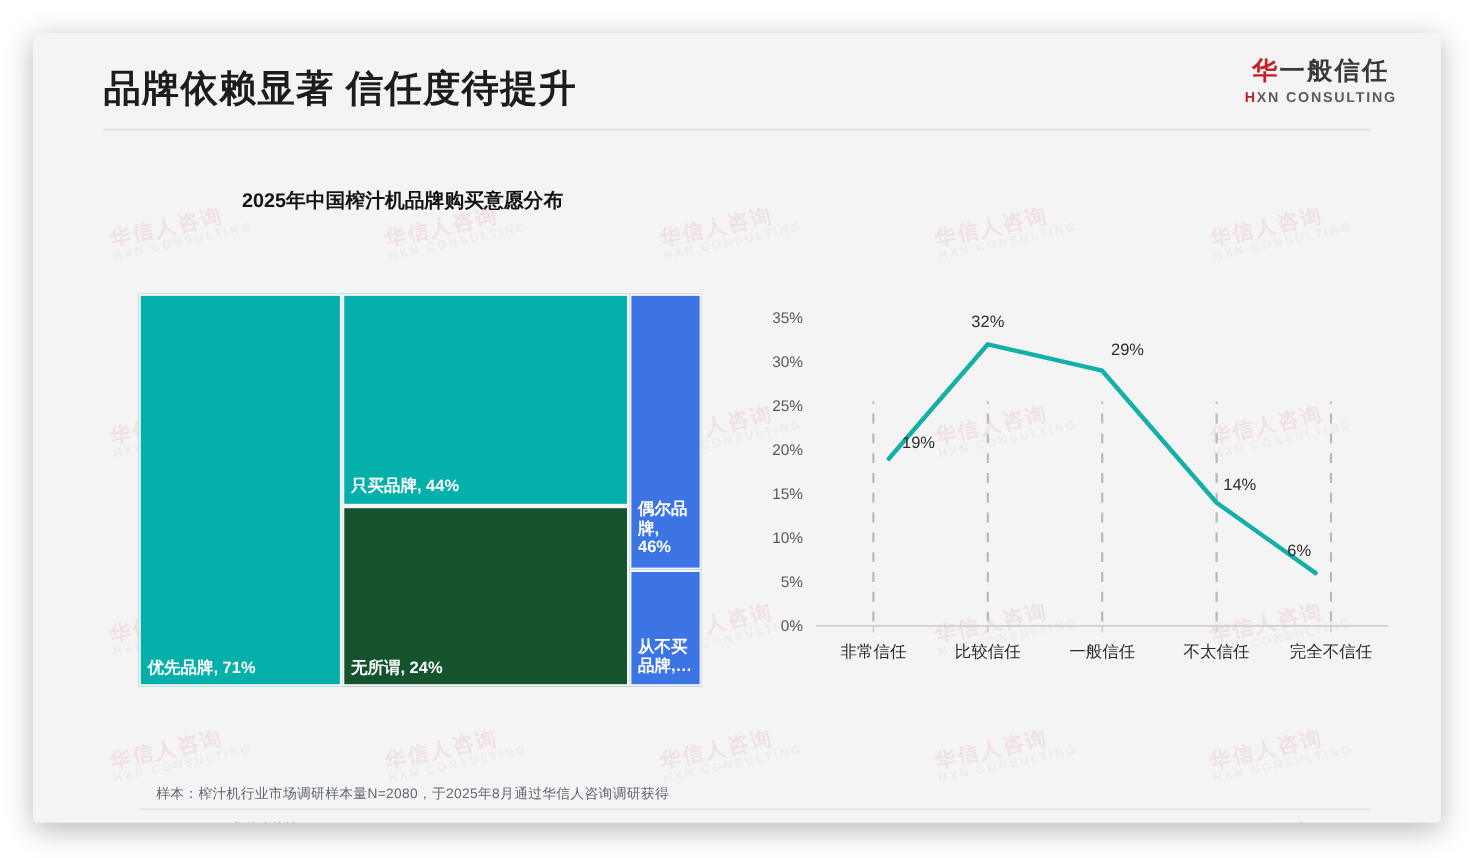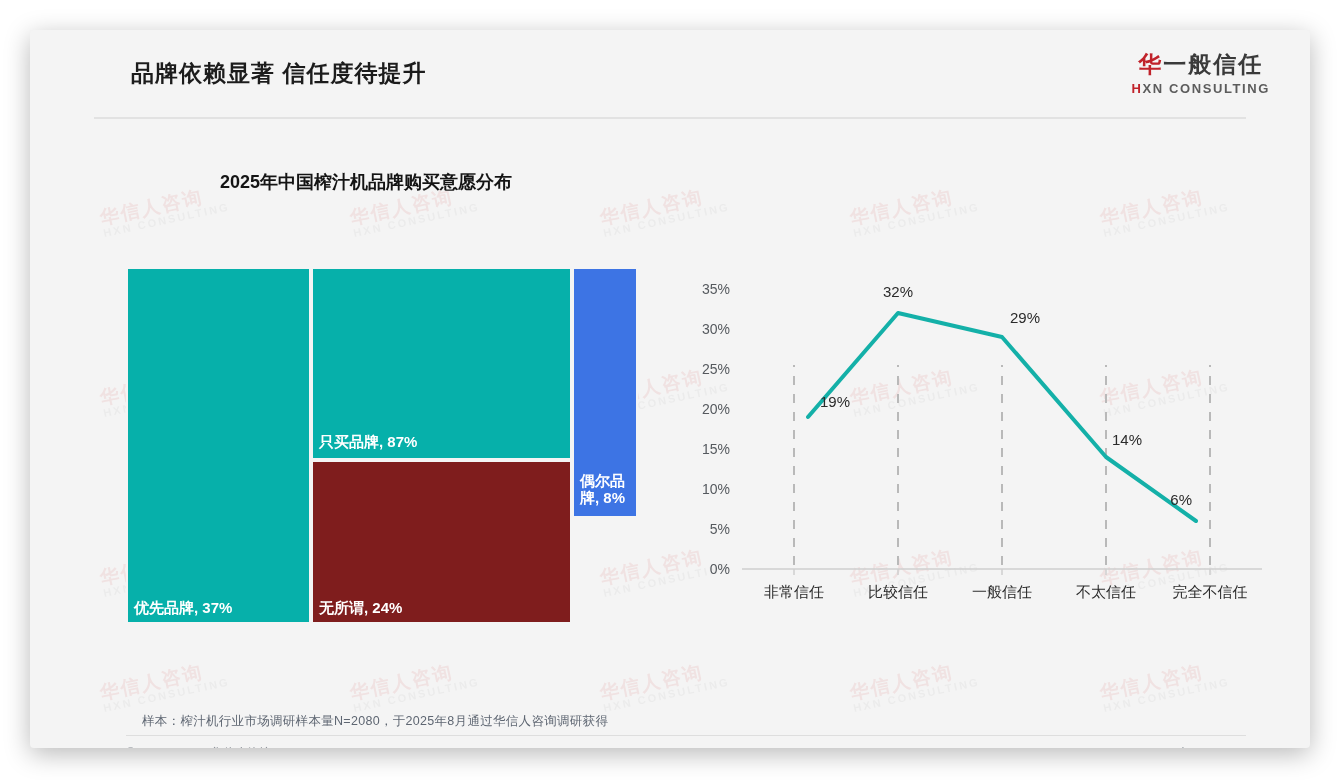--- a/index.html
+++ b/index.html
@@ -37,23 +37,22 @@
     font-size:19px;font-weight:700;color:#e8b9b9;letter-spacing:2px;
   }
   .wm .wm-en{
     font-size:11px;font-weight:700;color:#d9d9d9;letter-spacing:2.2px;
   }
 
   
   .header{position:absolute;left:0;top:0;width:100%;height:90px;z-index:3;}
   .page-title{
     position:absolute;left:64px;top:28px;
-    font-size:23px;font-weight:700;color:#1c1c1c;letter-spacing:1px;
+    font-size:34px;font-weight:700;color:#1c1c1c;letter-spacing:1px;
     white-space:nowrap;
-    margin-left:37px;
   }
   .logo{position:absolute;right:40px;top:23px;text-align:center;}
   .logo-cn{font-size:23px;font-weight:700;letter-spacing:2px;color:#3a3a3a;line-height:1;}
   .logo-cn .hx{color:#c0222a;}
   .logo-en{margin-top:5px;font-size:13px;font-weight:700;letter-spacing:1.6px;color:#5c5c5c;}
   .logo-en .hx{color:#c0222a;}
   .header-rule{
     position:absolute;left:64px;top:87px;width:1152px;height:2px;background:#e2e2e2;
   }
 
@@ -201,30 +200,33 @@
       <div class="logo-en"><span class="hx">H</span><span>XN CONSULTING</span></div>
     </div>
 
     <div class="header-rule"></div>
   </div>
 
   <div class="panel" id="treemap-panel">
     <div class="panel-title">2025年中国榨汁机品牌购买意愿分布</div>
     <div class="treemap" id="treemap">
         <div class="tm-cell" style="left: 0px; top: 0px; width: 185px; height: 357px; background: rgb(6, 176, 170);">
-          <div class="tm-label bottom">优先品牌, 37%</div>
+          <div class="tm-label bottom">优先品牌, 71%</div>
         </div>
         <div class="tm-cell" style="left: 185px; top: 0px; width: 261px; height: 193px; background: rgb(6, 176, 170);">
-          <div class="tm-label bottom" style="bottom: 8px;">只买品牌, 87%</div>
-        </div>
-        <div class="tm-cell" style="left: 185px; top: 193px; width: 261px; height: 164px; background: #7f1d1d;">
+          <div class="tm-label bottom" style="bottom: 8px;">只买品牌, 44%</div>
+        </div>
+        <div class="tm-cell" style="left: 185px; top: 193px; width: 261px; height: 164px; background: #14532d;">
           <div class="tm-label bottom">无所谓, 24%</div>
         </div>
         <div class="tm-cell" style="left: 446px; top: 0px; width: 66px; height: 251px; background: rgb(61, 116, 228);">
-          <div class="tm-label narrow" style="bottom: 10px; position: absolute; text-align: left;">偶尔品牌, 8%</div>
+          <div class="tm-label narrow" style="bottom: 10px; position: absolute; text-align: left;">偶尔品牌, 46%</div>
+        </div>
+        <div class="tm-cell" style="left: 446px; top: 251px; width: 66px; height: 106px; background: rgb(61, 116, 228);">
+          <div class="tm-label narrow" style="bottom: 8px; position: absolute; text-align: left;">从不买品牌,…</div>
         </div>
       </div>
   </div>
 
   <div class="panel" id="line-panel">
     <div class="linechart" id="linechart">
         <svg width="600" height="360" viewBox="0 0 600 360">
           <text x="50" y="307" text-anchor="end" font-size="14" fill="#55595e" font-family="&quot;Liberation Sans&quot;, sans-serif">0%</text>
           <text x="50" y="267" text-anchor="end" font-size="14" fill="#55595e" font-family="&quot;Liberation Sans&quot;, sans-serif">5%</text>
           <text x="50" y="227" text-anchor="end" font-size="14" fill="#55595e" font-family="&quot;Liberation Sans&quot;, sans-serif">10%</text>

